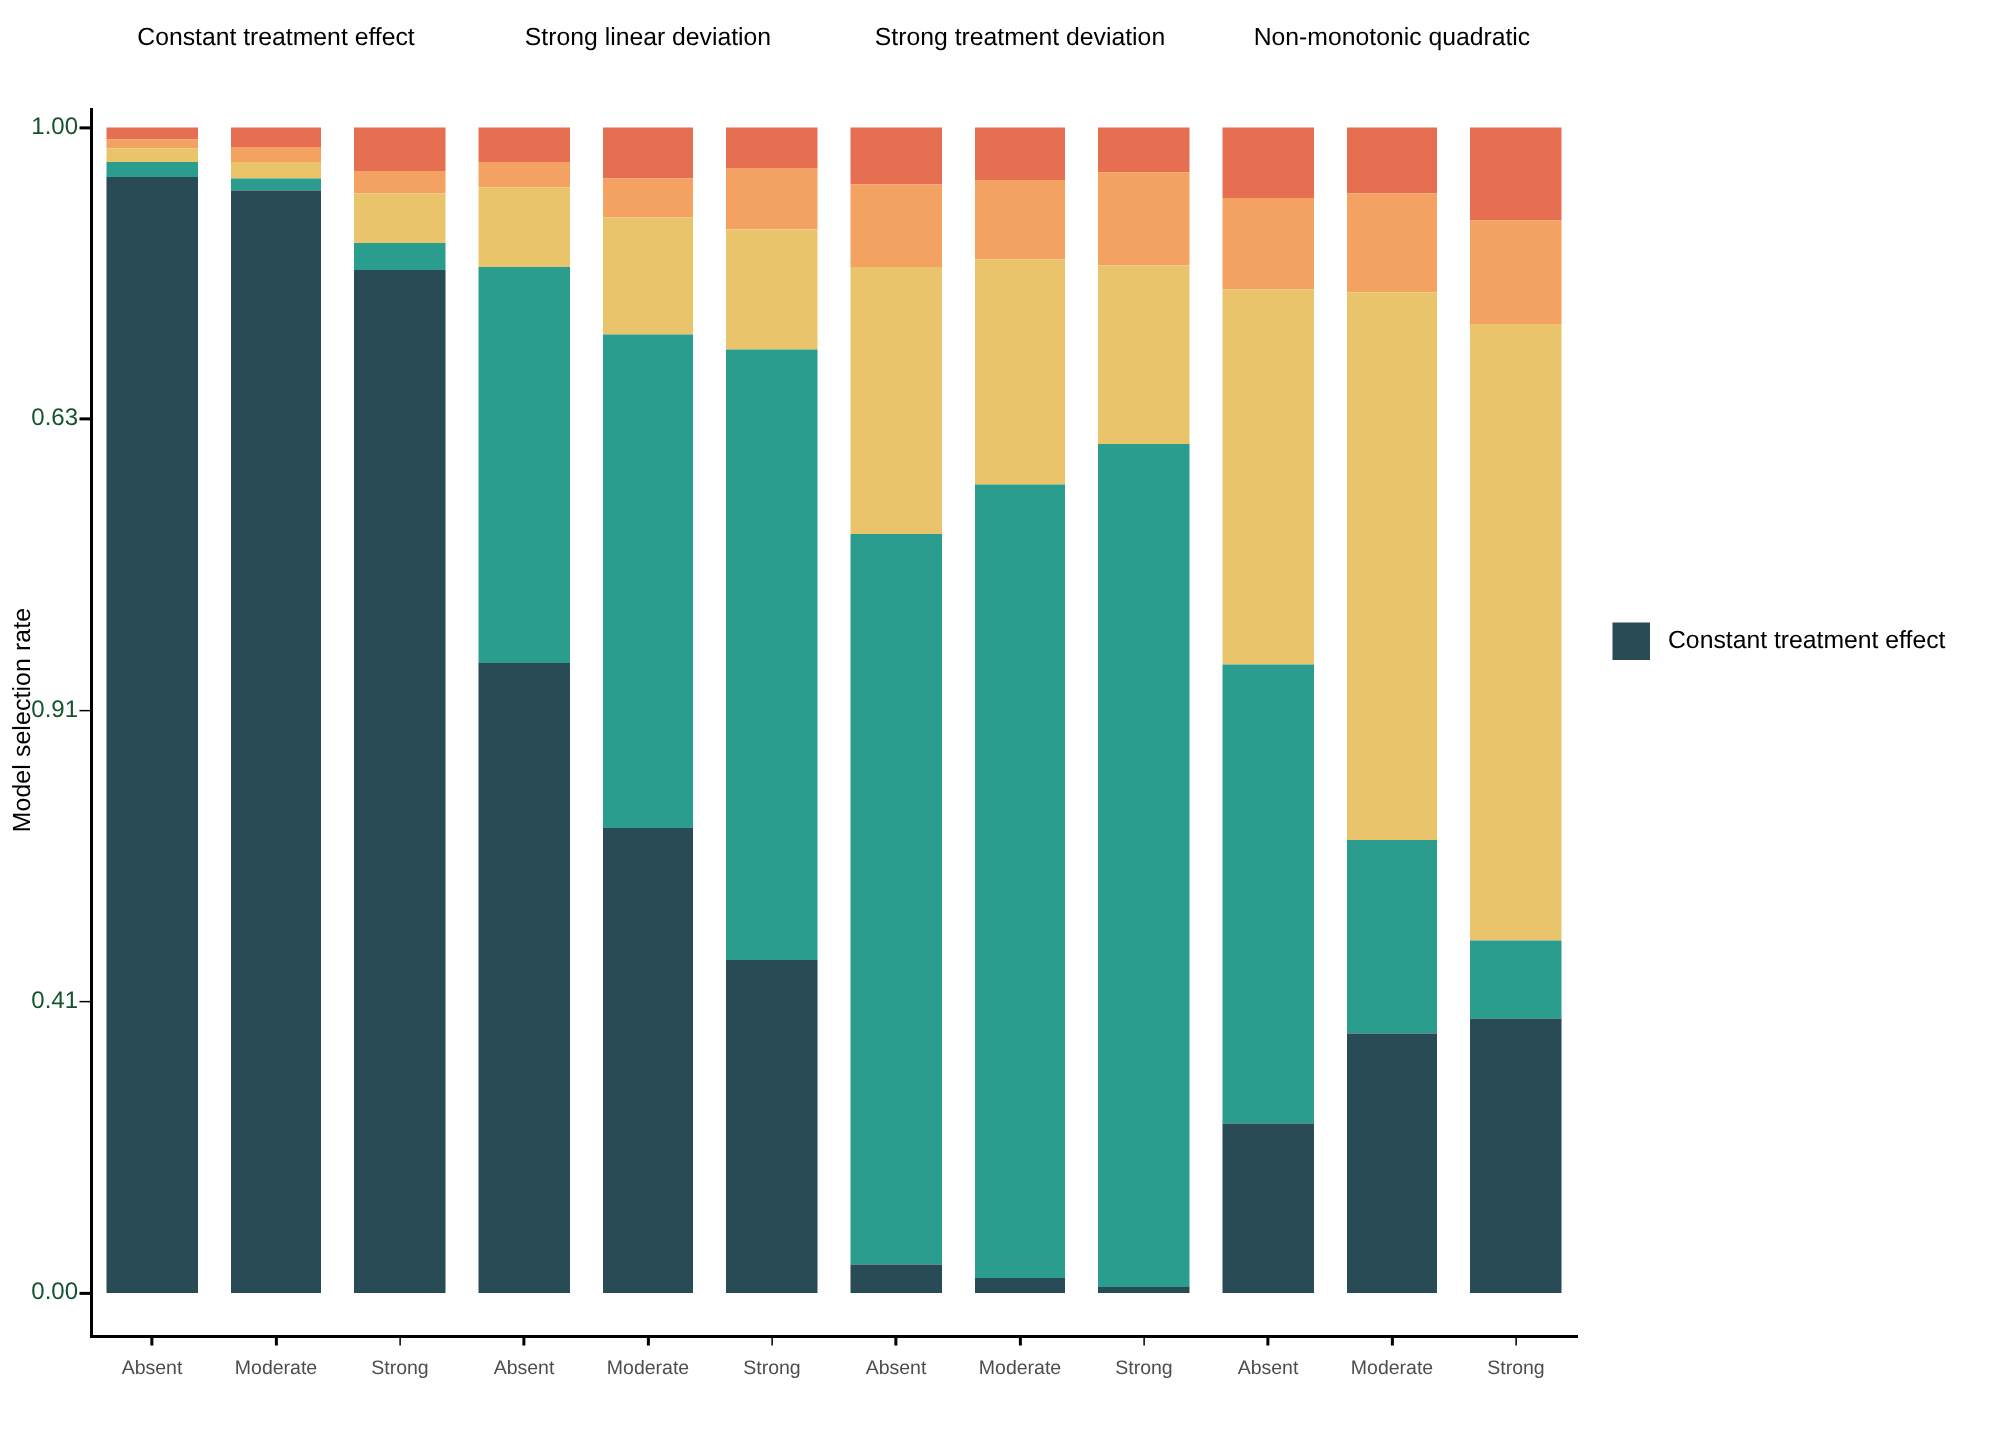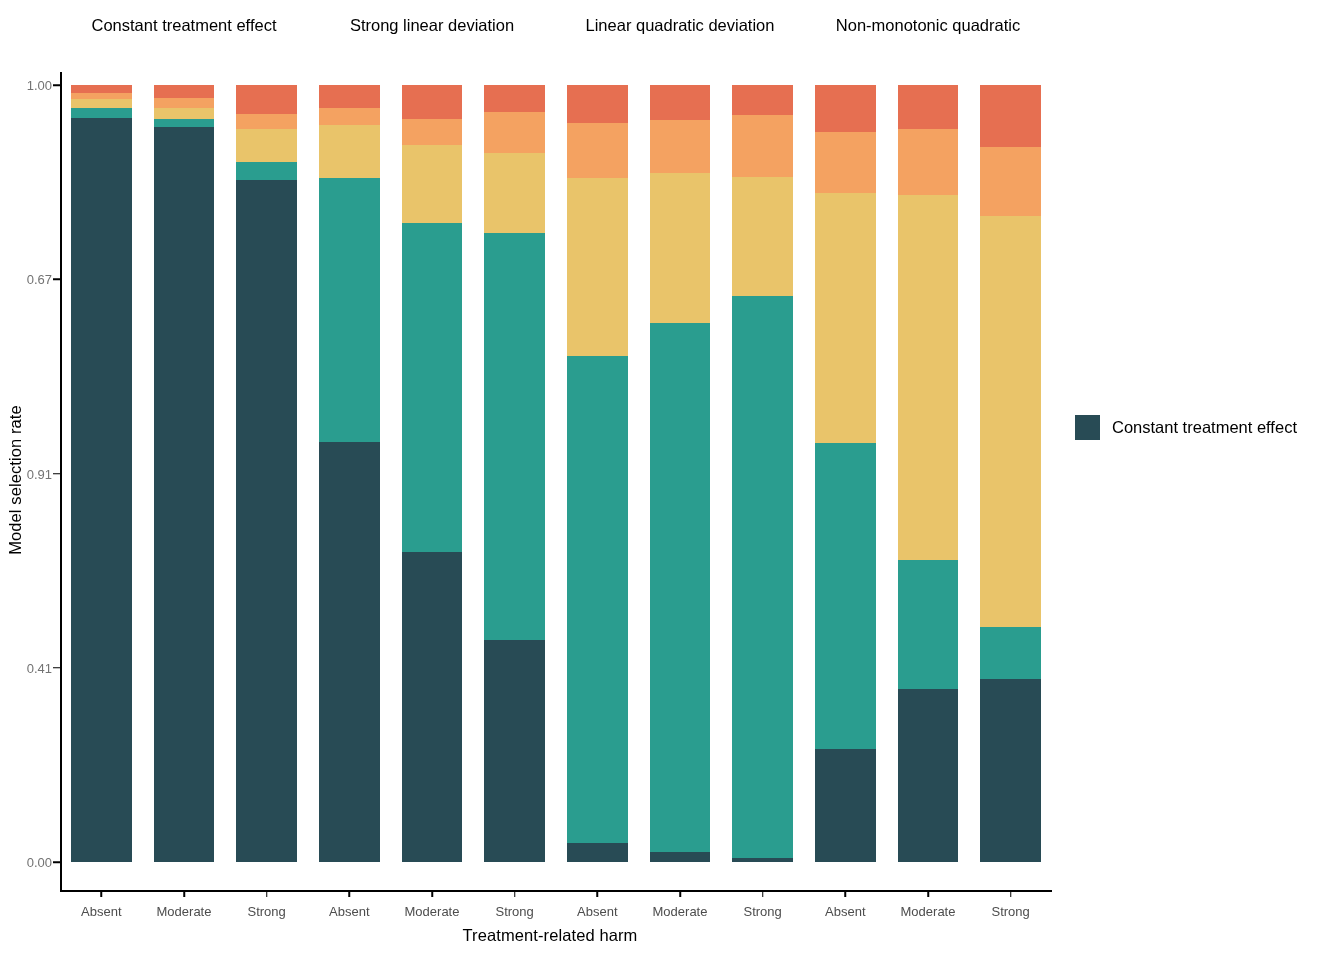--- a/index.html
+++ b/index.html
@@ -57,22 +57,22 @@
     left: 60px;
     top: 72px;
     width: 1.6px;
     height: 818px;
     background: #000000;
   }
   .y-tick-label {
     position: absolute;
     right: 1292px;
     transform: translateY(-50%);
-    font-size: 13px;
-    color: #737373;
+    font-size: 16px;
+    color: #14532d;
     white-space: nowrap;
   }
   .y-tick-mark {
     position: absolute;
     left: 53px;
     width: 7px;
     height: 1.5px;
     background: #000000;
     transform: translateY(-50%);
   }
@@ -157,31 +157,30 @@
     color: #000000;
     white-space: nowrap;
   }
 </style>
 </head>
 <body>
 
 <div id="root">
 
   <div class="y-axis-title">Model selection rate</div>
-  <div class="x-axis-title">Treatment-related harm</div>
 
   <div class="y-axis-line"></div>
   <div id="y-ticks">
       <div class="y-tick-label" style="top: 862px;">0.00</div>
       <div class="y-tick-mark" style="top: 862px;"></div>
       <div class="y-tick-label" style="top: 667.75px;">0.41</div>
       <div class="y-tick-mark" style="top: 667.75px;"></div>
       <div class="y-tick-label" style="top: 473.5px;">0.91</div>
       <div class="y-tick-mark" style="top: 473.5px;"></div>
-      <div class="y-tick-label" style="top: 279.25px;">0.67</div>
+      <div class="y-tick-label" style="top: 279.25px;">0.63</div>
       <div class="y-tick-mark" style="top: 279.25px;"></div>
       <div class="y-tick-label" style="top: 85px;">1.00</div>
       <div class="y-tick-mark" style="top: 85px;"></div>
     </div>
 
   <div id="panels">
       <div class="panel" style="left: 60px; width: 248px;">
         <div class="panel-title">Constant treatment effect</div>
         <div class="x-tick-mark" style="left: 41.3333px;"></div>
         <div class="x-tick-label" style="left: 41.3333px;">Absent</div>
@@ -241,21 +240,21 @@
             <div class="seg" style="height: 222.222px; background: rgb(40, 75, 85);"></div>
             <div class="seg" style="height: 407.148px; background: rgb(42, 157, 143);"></div>
             <div class="seg" style="height: 79.254px; background: rgb(233, 196, 106);"></div>
             <div class="seg" style="height: 41.181px; background: rgb(244, 162, 97);"></div>
             <div class="seg" style="height: 27.195px; background: rgb(230, 111, 81);"></div>
           </div>
         </div>
         <div class="panel-axis"></div>
       </div>
       <div class="panel" style="left: 556px; width: 248px;">
-        <div class="panel-title">Linear quadratic deviation</div>
+        <div class="panel-title">Strong treatment deviation</div>
         <div class="x-tick-mark" style="left: 41.3333px;"></div>
         <div class="x-tick-label" style="left: 41.3333px;">Absent</div>
         <div class="x-tick-mark" style="left: 124px;"></div>
         <div class="x-tick-label" style="left: 124px;">Moderate</div>
         <div class="x-tick-mark" style="left: 206.667px;"></div>
         <div class="x-tick-label" style="left: 206.667px;">Strong</div>
         <div class="panel-plot">
           <div class="bar" style="left: 10.9533px; width: 60.76px;">
             <div class="seg" style="height: 19.425px; background: rgb(40, 75, 85);"></div>
             <div class="seg" style="height: 486.402px; background: rgb(42, 157, 143);"></div>

